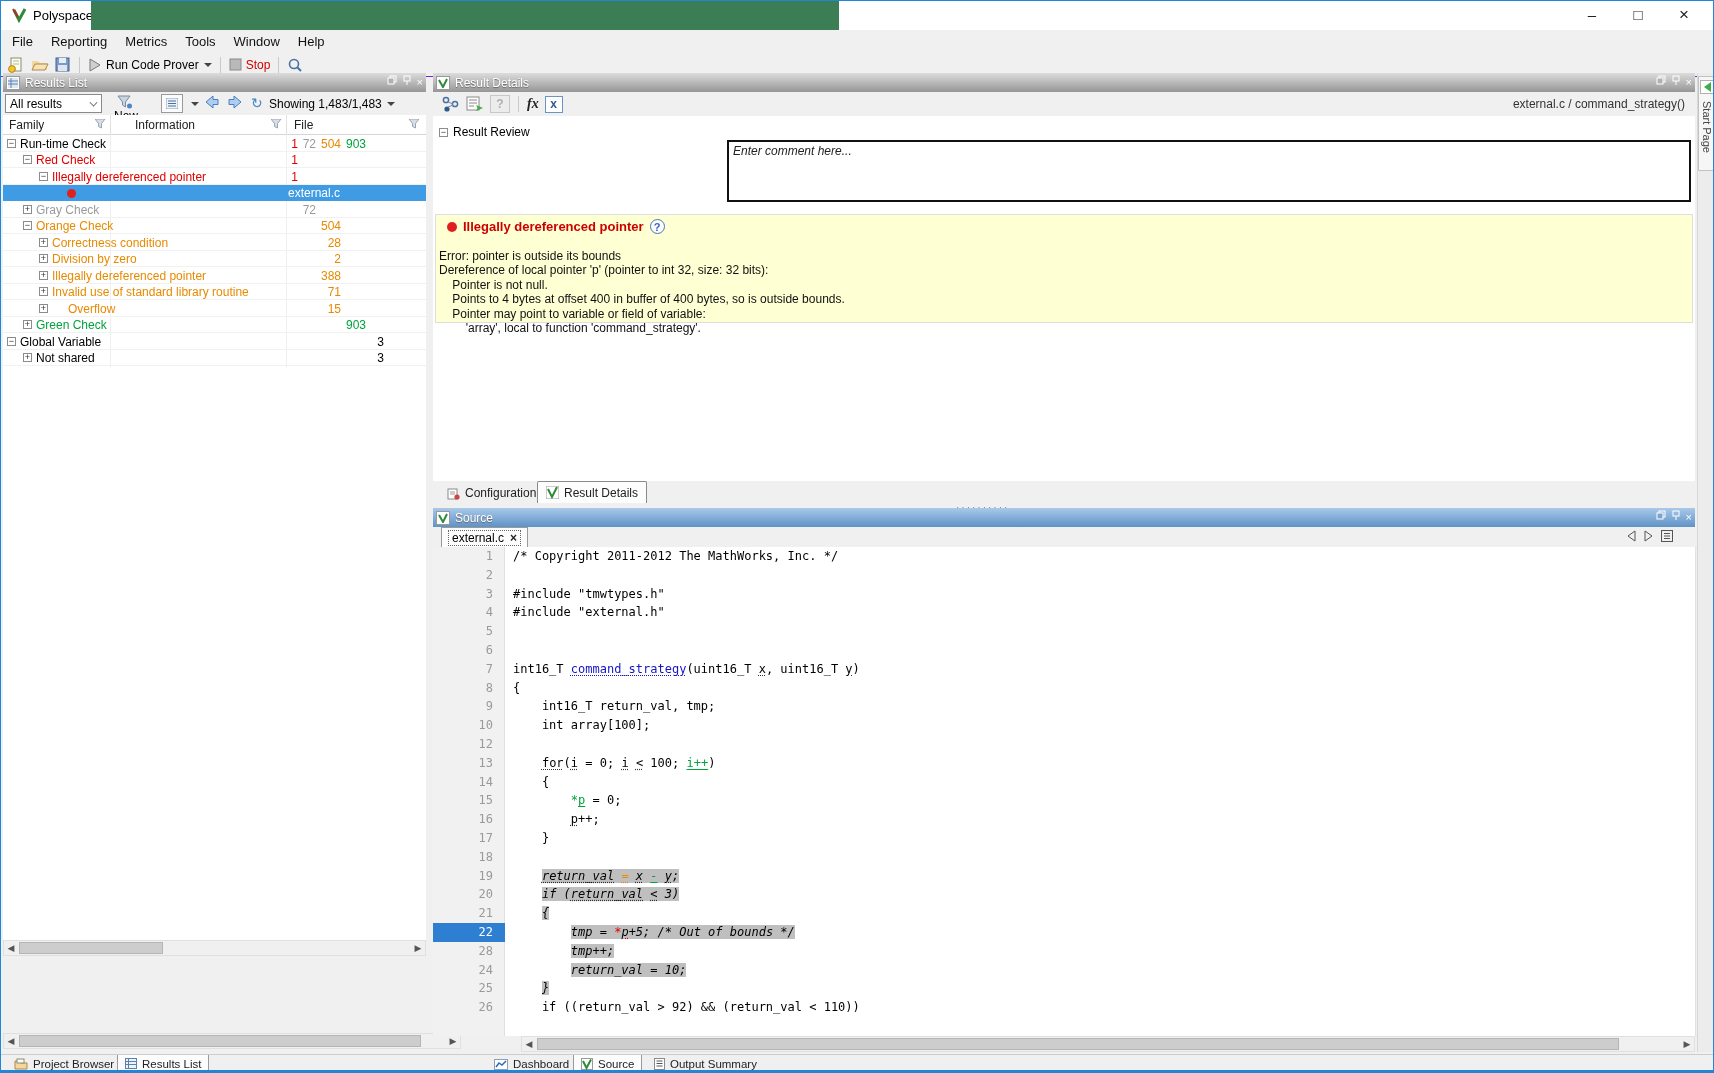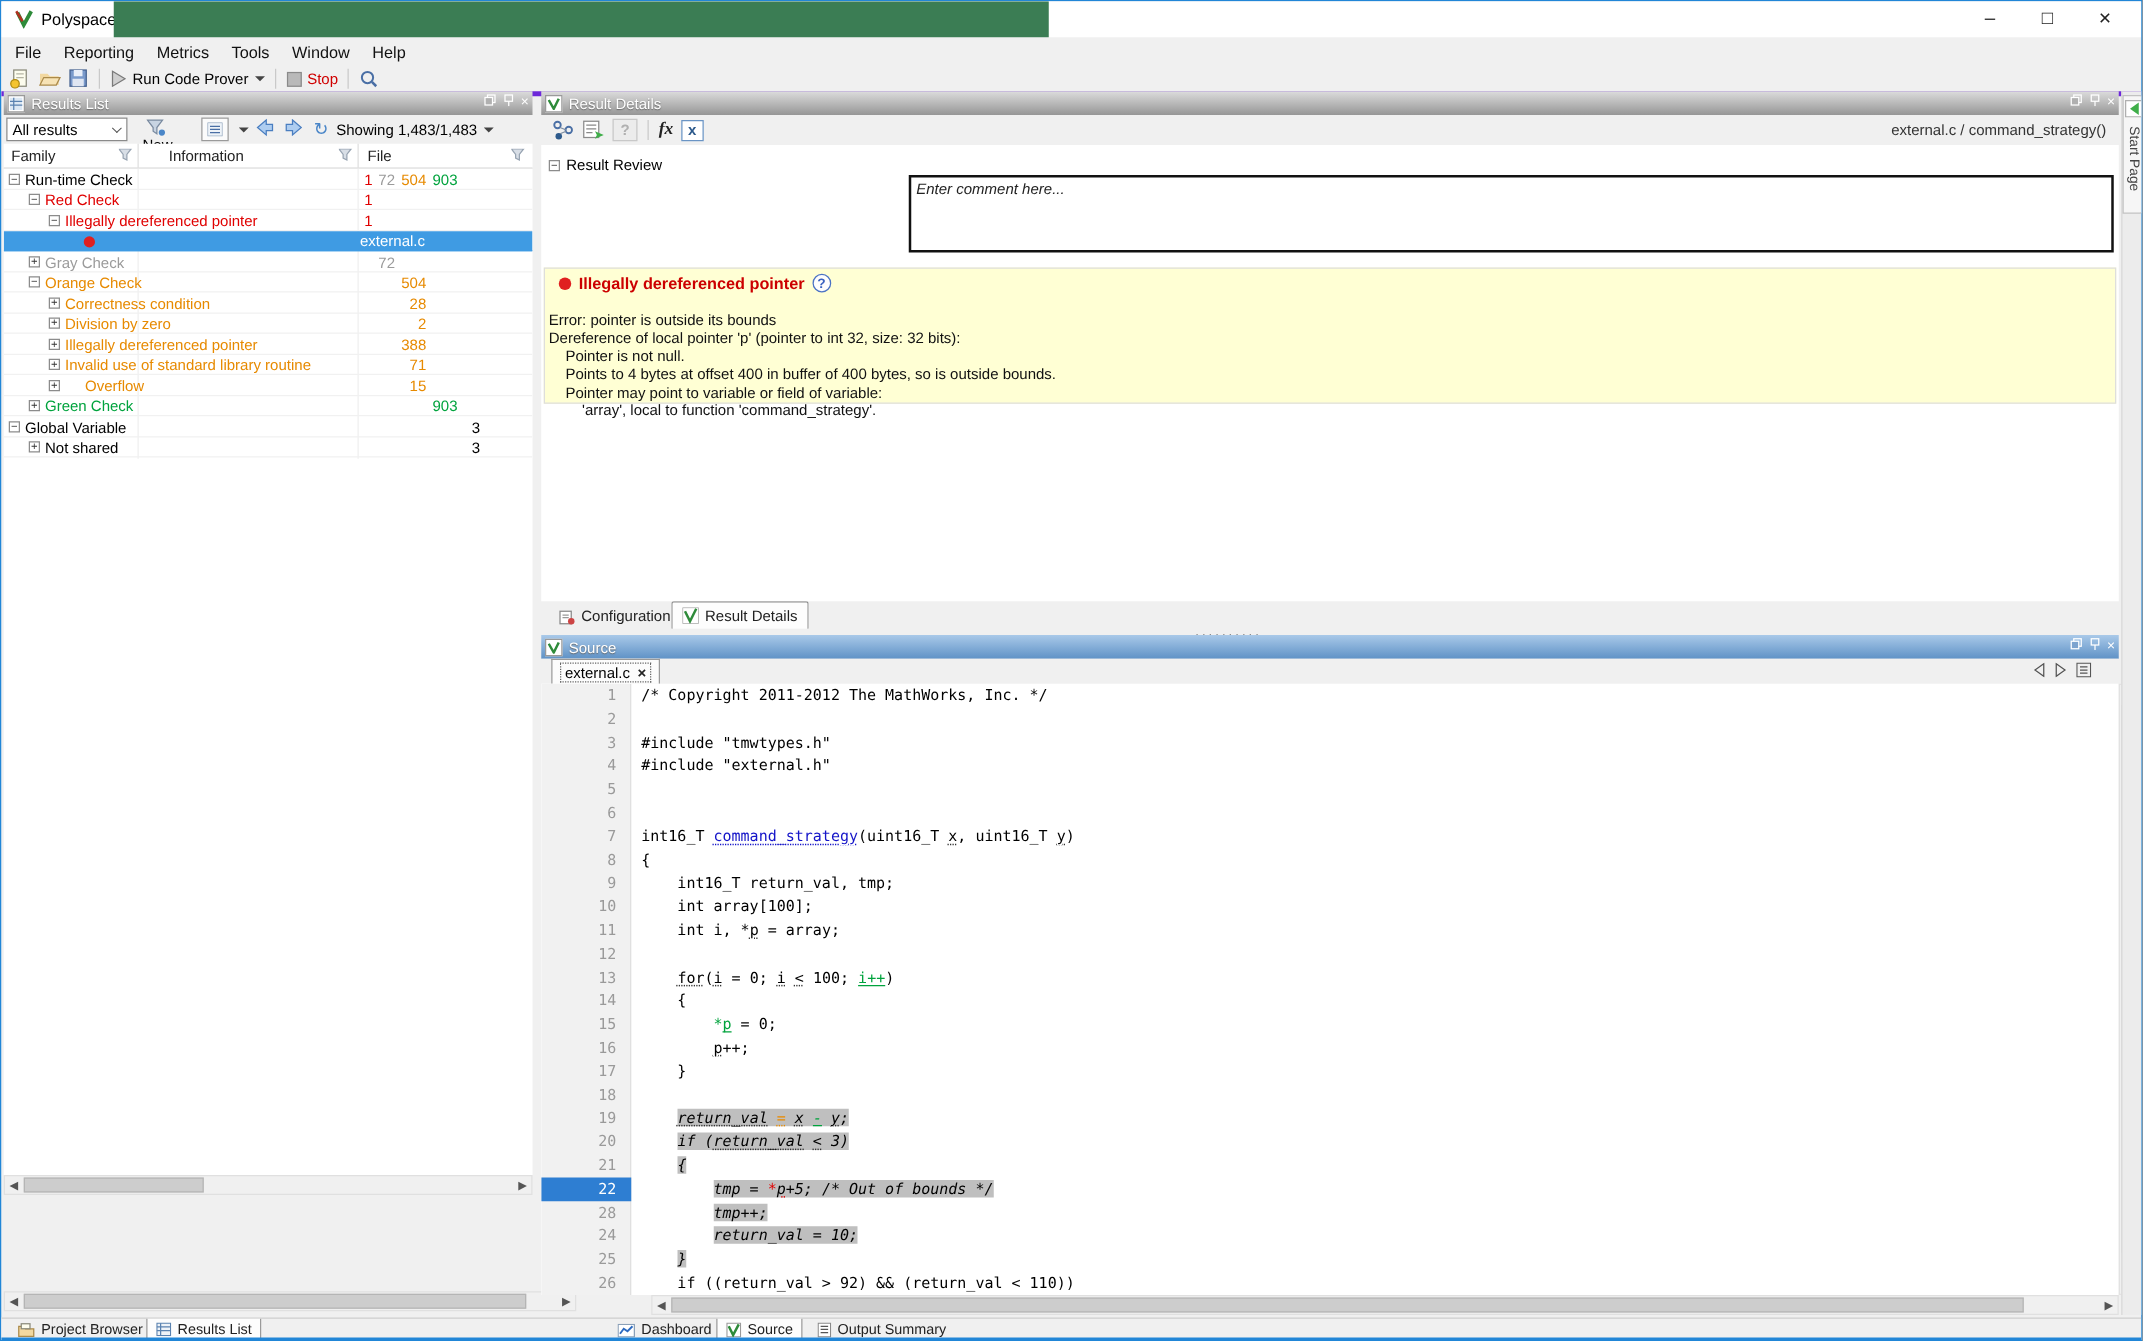--- a/index.html
+++ b/index.html
@@ -14,21 +14,21 @@
   .titlebar { position:absolute; left:0; top:0; right:0; height:29px; background:#fff; }
   .title-text { position:absolute; left:32px; top:7px; font-size:13px; color:#000; }
   .logo { position:absolute; left:10px; top:6px; }
   .title-block { position:absolute; left:90px; top:0; width:748px; height:29px; background:#3b7d54; }
   .winbtn { position:absolute; top:0; height:29px; width:46px; text-align:center; line-height:27px; font-size:15px; color:#222; }
   .winbtn.close { font-size:17px; }
   
   .menubar { position:absolute; left:0; top:29px; right:0; height:23px; background:#f0f0f0; display:flex; align-items:center; padding-left:2px; }
   .menu-item { padding:3px 9px; font-size:13px; color:#111; }
   
-  .toolbar { position:absolute; left:0; top:52px; right:0; height:24px; background:#f0f0f0; display:flex; align-items:center; padding-left:4px; border-bottom:4px solid #6d28d9; }
+  .toolbar { position:absolute; left:0; top:52px; right:0; height:24px; background:#f0f0f0; display:flex; align-items:center; padding-left:4px; border-bottom:1px solid #6d28d9; }
   .tbtn { display:flex; align-items:center; margin:0 3px; }
   .tsep { width:1px; height:16px; background:#c9c9c9; margin:0 5px; }
   .run-label { margin-left:4px; font-size:12px; }
   .stop-label { margin-left:4px; font-size:12px; color:#d00000; }
   .caret { display:inline-block; width:0; height:0; border-left:4px solid transparent; border-right:4px solid transparent; border-top:4px solid #444; margin-left:5px; }
   
   .panel-hdr { position:absolute; height:19px; background:linear-gradient(#dcdcdc,#969696); color:#fff;
     display:flex; align-items:center; padding-left:3px; font-size:12px; text-shadow:0 1px 1px #666; }
   .panel-hdr.active { background:linear-gradient(#a9c9e9,#5f92c6); }
   .hdr-icon { width:14px; height:14px; background:#fff; border:1px solid #9a9a9a; margin-right:5px; display:flex; align-items:center; justify-content:center; }
@@ -540,21 +540,20 @@
         <div class="code-line"><span class="lnum">1</span><span class="lbody"><span>/* Copyright 2011-2012 The MathWorks, Inc. */</span></span></div>
         <div class="code-line"><span class="lnum">2</span><span class="lbody"></span></div>
         <div class="code-line"><span class="lnum">3</span><span class="lbody"><span>#include "tmwtypes.h"</span></span></div>
         <div class="code-line"><span class="lnum">4</span><span class="lbody"><span>#include "external.h"</span></span></div>
         <div class="code-line"><span class="lnum">5</span><span class="lbody"></span></div>
         <div class="code-line"><span class="lnum">6</span><span class="lbody"></span></div>
         <div class="code-line"><span class="lnum">7</span><span class="lbody"><span>int16_T </span><span class="s-link">command_strategy</span><span>(uint16_T </span><span class="s-dot">x</span><span>, uint16_T </span><span class="s-dot">y</span><span>)</span></span></div>
         <div class="code-line"><span class="lnum">8</span><span class="lbody"><span>{</span></span></div>
         <div class="code-line"><span class="lnum">9</span><span class="lbody"><span>    int16_T return_val, tmp;</span></span></div>
         <div class="code-line"><span class="lnum">10</span><span class="lbody"><span>    int array[100];</span></span></div>
-        <div class="code-line"><span class="lnum">11</span><span class="lbody"><span>    int i, *</span><span class="s-dot">p</span><span> = array;</span></span></div>
         <div class="code-line"><span class="lnum">12</span><span class="lbody"></span></div>
         <div class="code-line"><span class="lnum">13</span><span class="lbody"><span>    </span><span class="s-dot">for</span><span>(</span><span class="s-dot">i</span><span> = 0; </span><span class="s-dot">i</span><span> </span><span class="s-dot">&lt;</span><span> 100; </span><span class="s-gul">i++</span><span>)</span></span></div>
         <div class="code-line"><span class="lnum">14</span><span class="lbody"><span>    {</span></span></div>
         <div class="code-line"><span class="lnum">15</span><span class="lbody"><span>        </span><span class="s-grn">*</span><span class="s-gul">p</span><span> = 0;</span></span></div>
         <div class="code-line"><span class="lnum">16</span><span class="lbody"><span>        </span><span class="s-dot">p</span><span>++;</span></span></div>
         <div class="code-line"><span class="lnum">17</span><span class="lbody"><span>    }</span></span></div>
         <div class="code-line"><span class="lnum">18</span><span class="lbody"></span></div>
         <div class="code-line"><span class="lnum">19</span><span class="lbody">    <span class="hl"><span class="s-dot">return_val</span><span> </span><span class="s-org">=</span><span> </span><span class="s-dot">x</span><span> </span><span class="s-gul">-</span><span> </span><span class="s-dot">y</span><span>;</span></span></span></div>
         <div class="code-line"><span class="lnum">20</span><span class="lbody">    <span class="hl"><span>if (</span><span class="s-dot">return_val</span><span> </span><span class="s-dot">&lt;</span><span> 3)</span></span></span></div>
         <div class="code-line"><span class="lnum">21</span><span class="lbody">    <span class="hl"><span>{</span></span></span></div>

